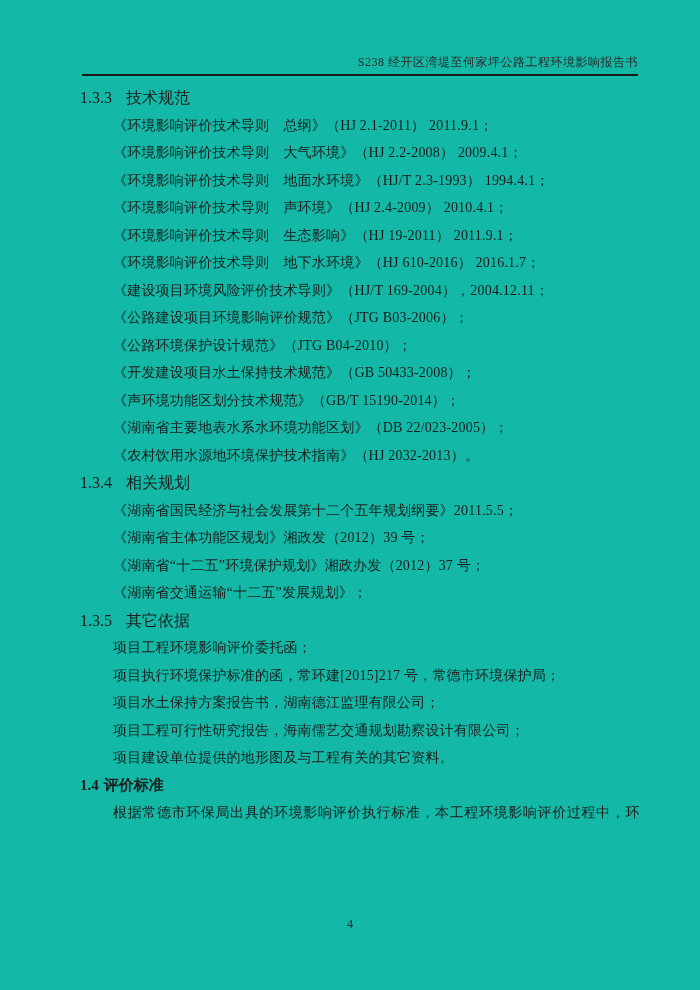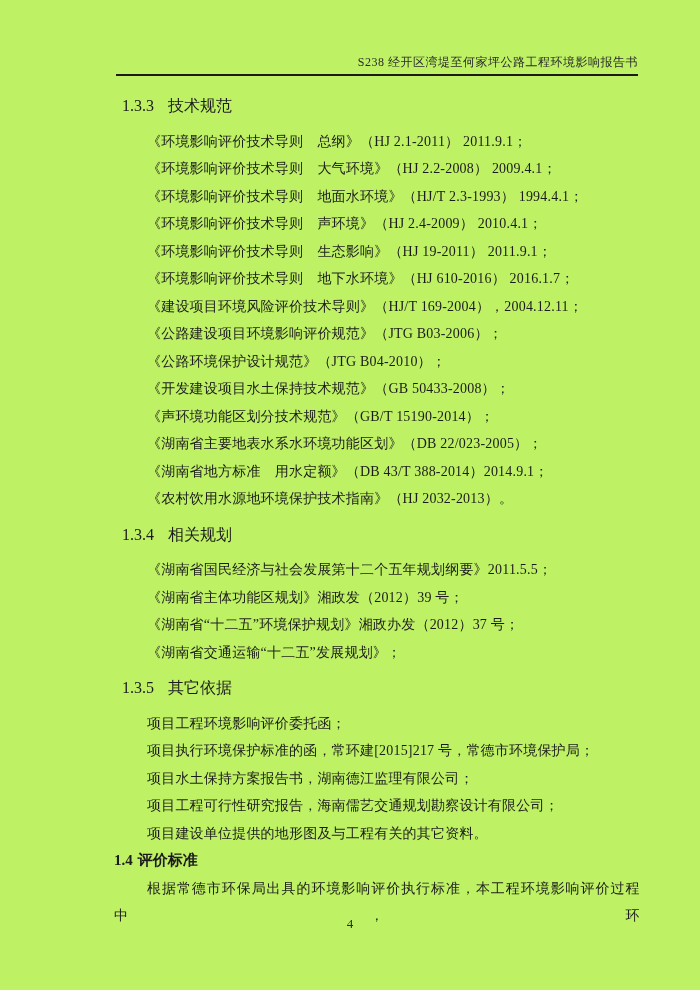--- a/index.html
+++ b/index.html
@@ -1,46 +1,45 @@
 <!DOCTYPE html>
 <html><head>
 <meta charset="utf-8">
 <style>
   html, body { margin: 0; padding: 0; }
   body { background: #ffffff; }
   .page {
     position: relative;
     width: 700px;
     height: 990px;
-    background: #bef264;
+    background: #14b8a6;
     color: #1c1c1c;
     font-family: "Liberation Serif", "DejaVu Serif", serif;
     overflow: hidden;
     box-sizing: border-box;
-    padding-left: 34px;
   }
   .header {
     margin: 0 62px 0 82px;
     padding-top: 54px;
     padding-bottom: 4px;
     border-bottom: 2px solid #1b1b1b;
     text-align: right;
     font-size: 12px;
     line-height: 16px;
     color: #2a2a2a;
     letter-spacing: 0.5px;
   }
   .content {
     margin: 0 60px 0 80px;
     padding-top: 8px;
     font-size: 14px;
     line-height: 27.5px;
   }
   .sec-head {
-    margin: 8px;
+    margin: 0;
     font-size: 16px;
     font-weight: normal;
     line-height: 27.5px;
   }
   .sec-head .num { margin-right: 14px; }
   .sec-head-bold {
     margin: 0;
     font-size: 15px;
     font-weight: bold;
     line-height: 27.5px;
@@ -86,21 +85,20 @@
     <p class="item">《环境影响评价技术导则　地面水环境》（HJ/T 2.3-1993） 1994.4.1；</p>
     <p class="item">《环境影响评价技术导则　声环境》（HJ 2.4-2009） 2010.4.1；</p>
     <p class="item">《环境影响评价技术导则　生态影响》（HJ 19-2011） 2011.9.1；</p>
     <p class="item">《环境影响评价技术导则　地下水环境》（HJ 610-2016） 2016.1.7；</p>
     <p class="item">《建设项目环境风险评价技术导则》（HJ/T 169-2004），2004.12.11；</p>
     <p class="item">《公路建设项目环境影响评价规范》（JTG B03-2006）；</p>
     <p class="item">《公路环境保护设计规范》（JTG B04-2010）；</p>
     <p class="item">《开发建设项目水土保持技术规范》（GB 50433-2008）；</p>
     <p class="item">《声环境功能区划分技术规范》（GB/T 15190-2014）；</p>
     <p class="item">《湖南省主要地表水系水环境功能区划》（DB 22/023-2005）；</p>
-    <p class="item">《湖南省地方标准　用水定额》（DB 43/T 388-2014）2014.9.1；</p>
     <p class="item">《农村饮用水源地环境保护技术指南》（HJ 2032-2013）。</p>
 
     <h2 class="sec-head"><span class="num">1.3.4</span><span>相关规划</span></h2>
     <p class="item">《湖南省国民经济与社会发展第十二个五年规划纲要》2011.5.5；</p>
     <p class="item">《湖南省主体功能区规划》湘政发（2012）39 号；</p>
     <p class="item">《湖南省“十二五”环境保护规划》湘政办发（2012）37 号；</p>
     <p class="item">《湖南省交通运输“十二五”发展规划》；</p>
 
     <h2 class="sec-head"><span class="num">1.3.5</span><span>其它依据</span></h2>
     <p class="item">项目工程环境影响评价委托函；</p>

